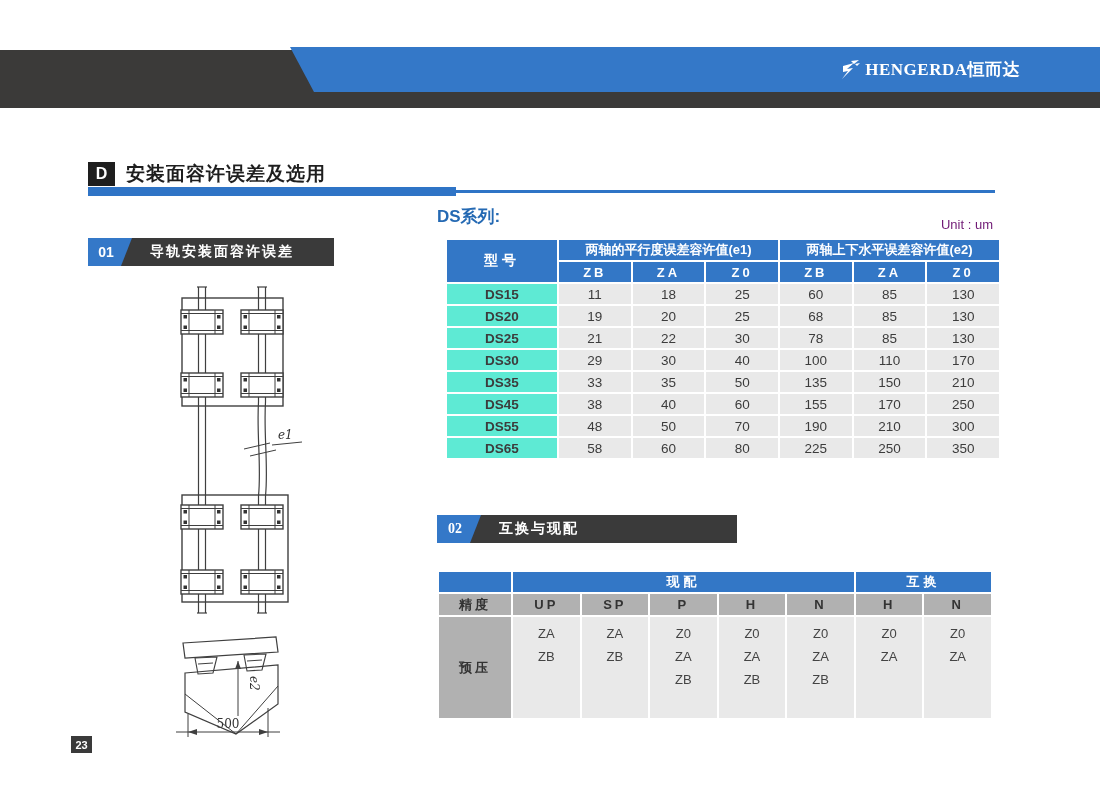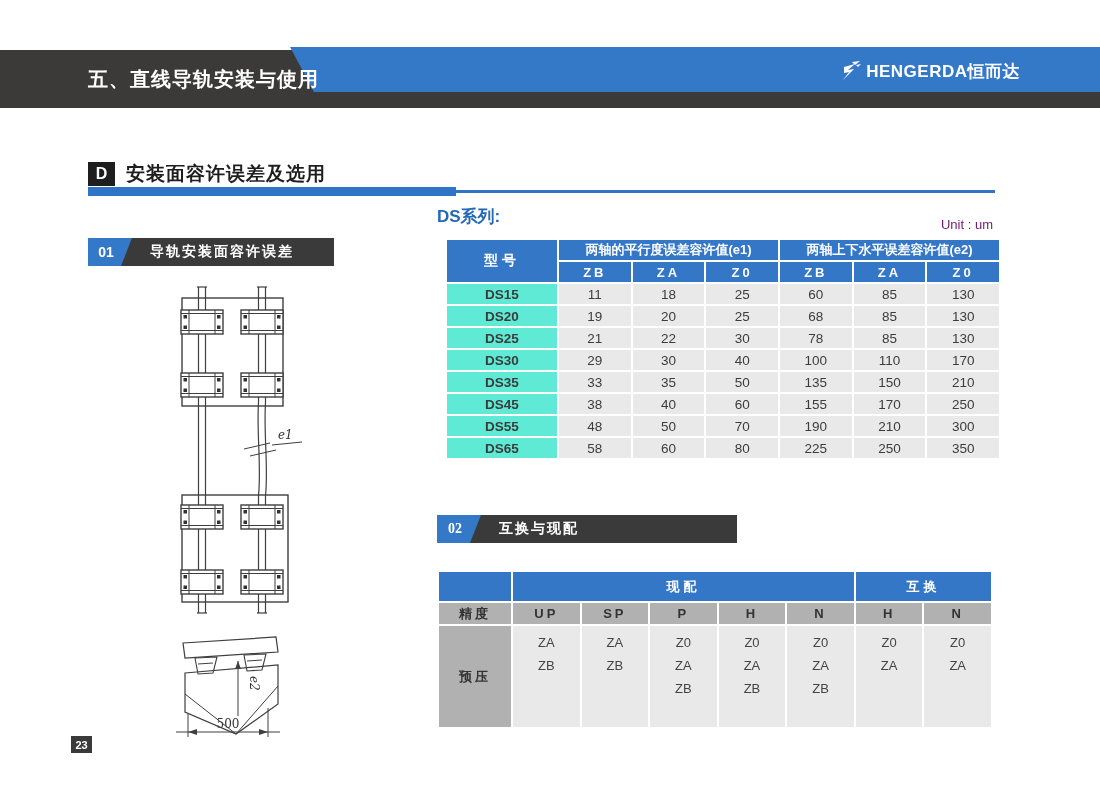--- a/index.html
+++ b/index.html
@@ -11,22 +11,22 @@
   .band{position:absolute;left:0;top:50px;width:1100px;height:58px;background:#3b3a39;}
   .band-blue{
     position:absolute;left:290px;top:47px;width:810px;height:45px;background:#3478c8;
     clip-path:polygon(0 0,100% 0,100% 100%,24px 100%);
   }
   .band-title{
     position:absolute;left:88px;top:50px;height:58px;display:flex;align-items:center;
     color:#fff;font-size:20px;font-weight:bold;letter-spacing:1px;
   }
   .logo{
-    position:absolute;right:80px;top:58px;height:26px;display:flex;align-items:center;gap:2px;
-    color:#fff;font-weight:bold;font-size:17px;letter-spacing:.5px;
+    position:absolute;right:80px;top:58px;height:26px;display:flex;gap:2px;
+    color:#fff;font-weight:bold;font-size:17px;letter-spacing:.5px;font-family:Liberation Serif, serif;
   }
   .logo svg{display:block;}
   
   .secD{position:absolute;left:88px;top:160px;width:907px;height:40px;}
   .secD-badge{
     position:absolute;left:0;top:2px;width:27px;height:24px;background:#1e1e1e;color:#fff;
     font-size:16px;font-weight:bold;display:flex;align-items:center;justify-content:center;
   }
   .secD-title{position:absolute;left:38px;top:1px;font-size:19px;font-weight:bold;color:#1e1e1e;letter-spacing:1px;}
   .secD-bar-thick{position:absolute;left:0;top:27px;width:368px;height:9px;background:#2f74c6;}
@@ -53,21 +53,21 @@
   td,th{padding:0;text-align:center;vertical-align:middle;overflow:hidden;}
   .t1{position:absolute;left:445px;top:238px;width:556px;}
   .t1 th{background:#3377c6;color:#fff;font-size:13px;font-weight:bold;height:20px;}
   .t1 .grp{letter-spacing:0px;}
   .t1 .sub{letter-spacing:3px;}
   .t1 .model-h{letter-spacing:4px;font-size:14px;}
   .t1 td{height:20px;font-size:13.5px;color:#3c3c3c;}
   .t1 .model{background:#5eead4;font-weight:bold;}
   .t1 .val{background:#e9e9e9;}
   .t2{position:absolute;left:437px;top:570px;width:556px;}
-  .t2 .blue{background:#3377c6;color:#fff;font-size:13px;font-weight:bold;height:29px;letter-spacing:4px;}
+  .t2 .blue{background:#3377c6;color:#fff;font-size:13px;font-weight:bold;height:20px;letter-spacing:4px;}
   .t2 .gray-h{background:#b1b1b1;color:#333;font-size:13px;font-weight:bold;height:21px;letter-spacing:3px;}
   .t2 .pre-head{background:#b1b1b1;color:#333;font-size:13px;font-weight:bold;letter-spacing:3px;}
   .t2 .pre-cell{
     background:#e9e9e9;height:96px;vertical-align:top;padding-top:5px;
     font-size:13px;color:#444;line-height:23px;white-space:pre-line;
   }
   
   .diagram{position:absolute;left:156px;top:284px;width:280px;height:475px;}
   .diagram text{font-family:"DejaVu Serif","Liberation Serif",serif;font-size:12px;fill:#333;}
   
@@ -76,21 +76,20 @@
     font-size:11px;font-weight:bold;display:flex;align-items:center;justify-content:center;
   }
 </style>
 </head>
 <body>
 
 <div class="page">
 
   <div class="band"></div>
   <div class="band-blue"></div>
-  <div class="band-title">五、直线导轨安装与使用</div>
   <div class="logo">
     <span>
       <svg width="24" height="24" viewBox="0 0 24 24">
         <path d="M4 8 L15 5 L8 11 L14 10 L3 21 L9 13 L4 14 Z" fill="#fff"></path>
         <path d="M12 3 L20 2 L15 6 Z" fill="#fff"></path>
         <path d="M16 6 L21 5 L18 8 Z" fill="#fff"></path>
       </svg>
     </span>
     <span>HENGERDA恒而达</span>
   </div>

